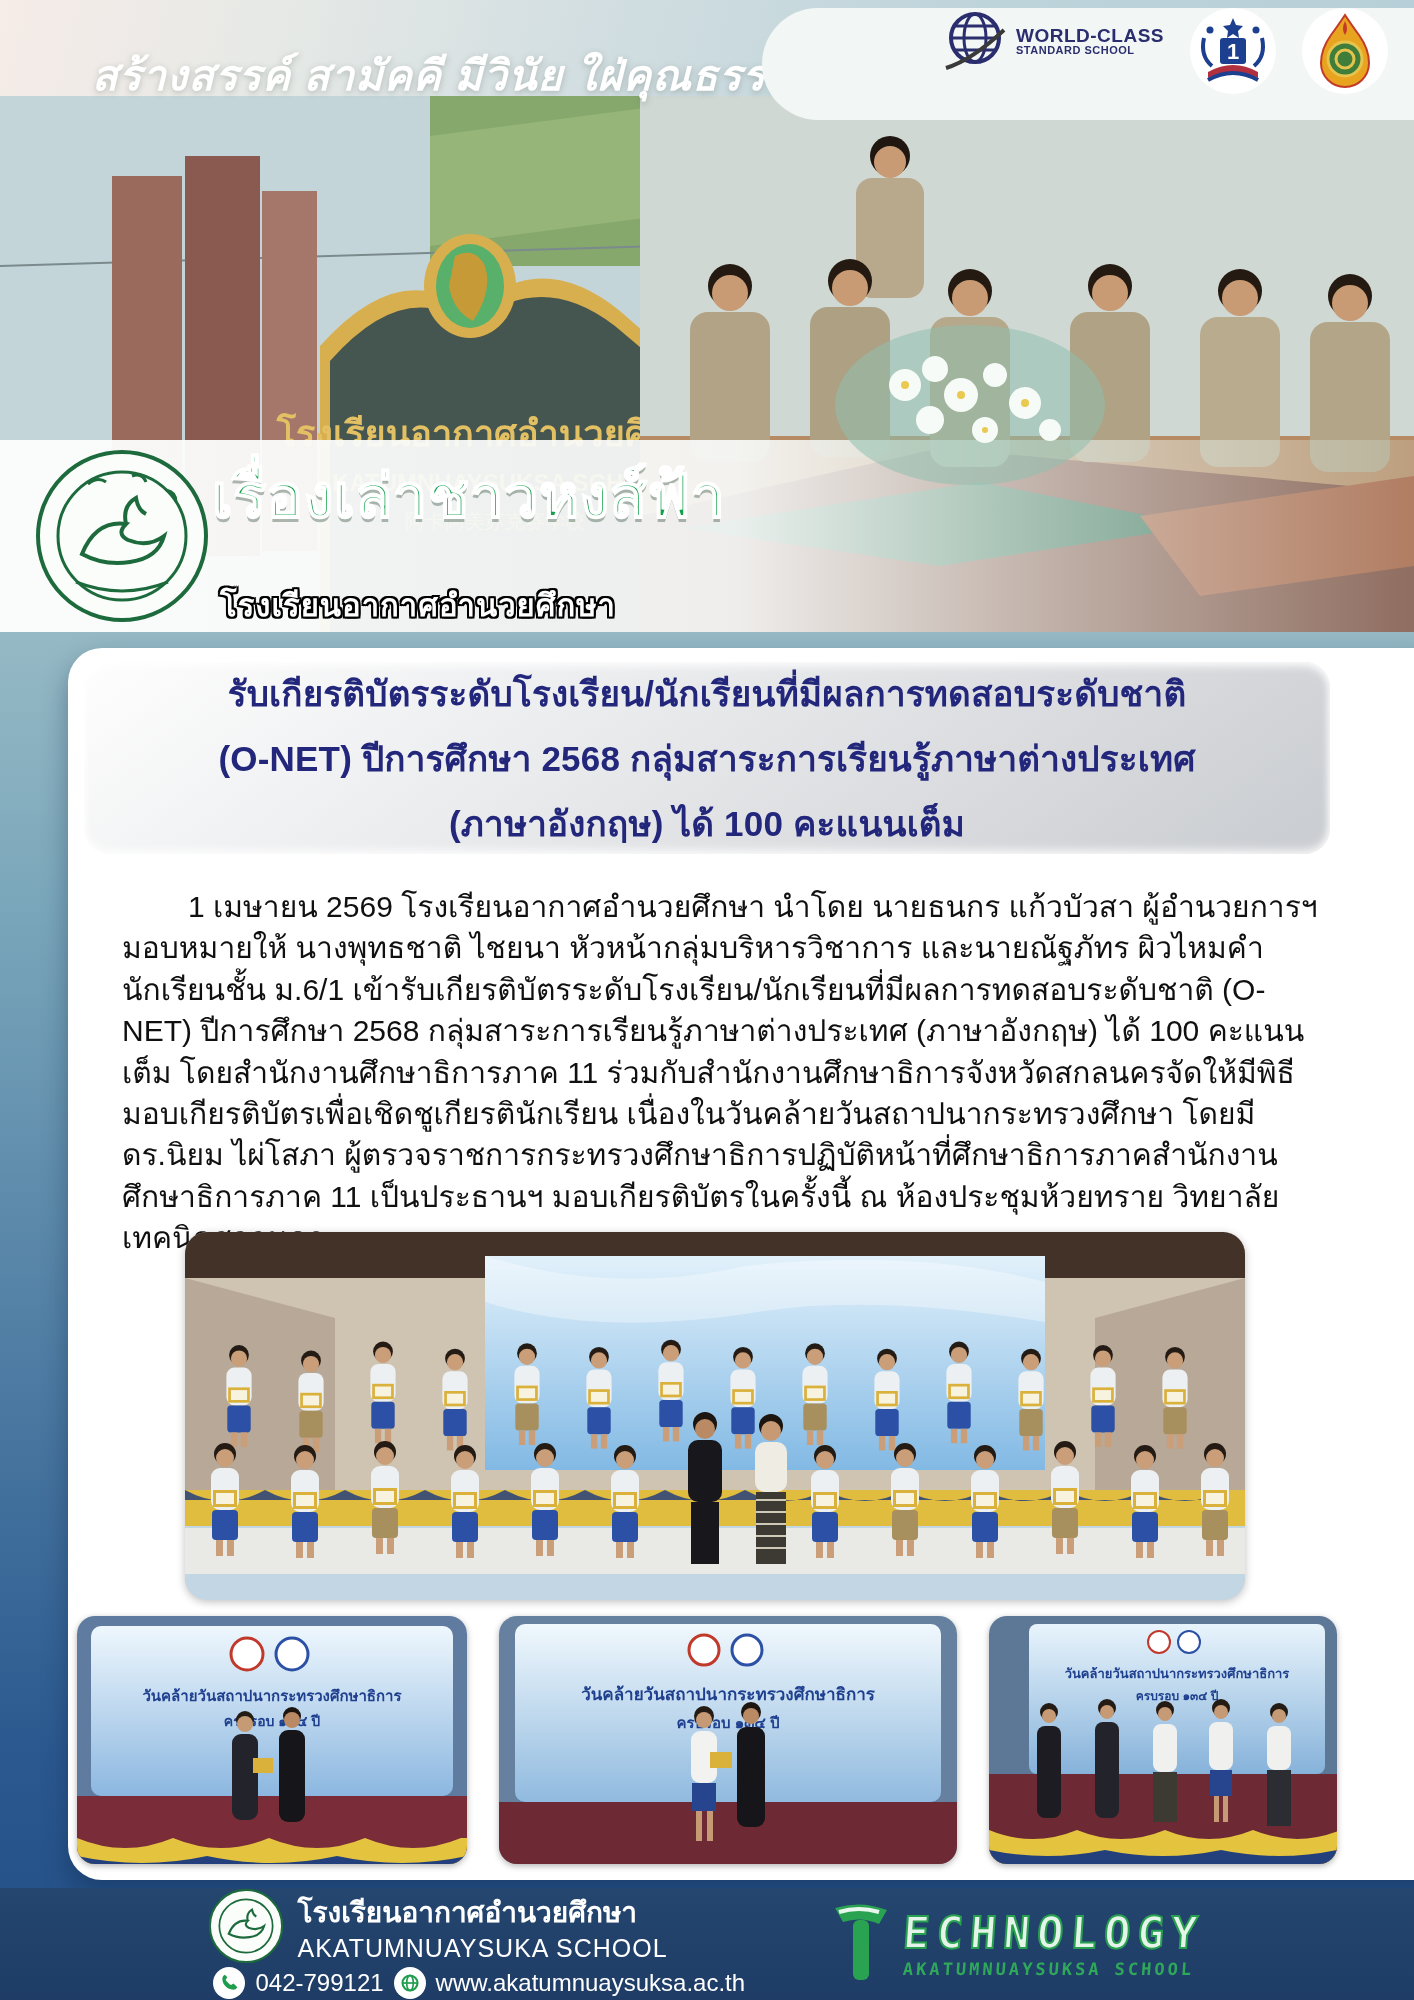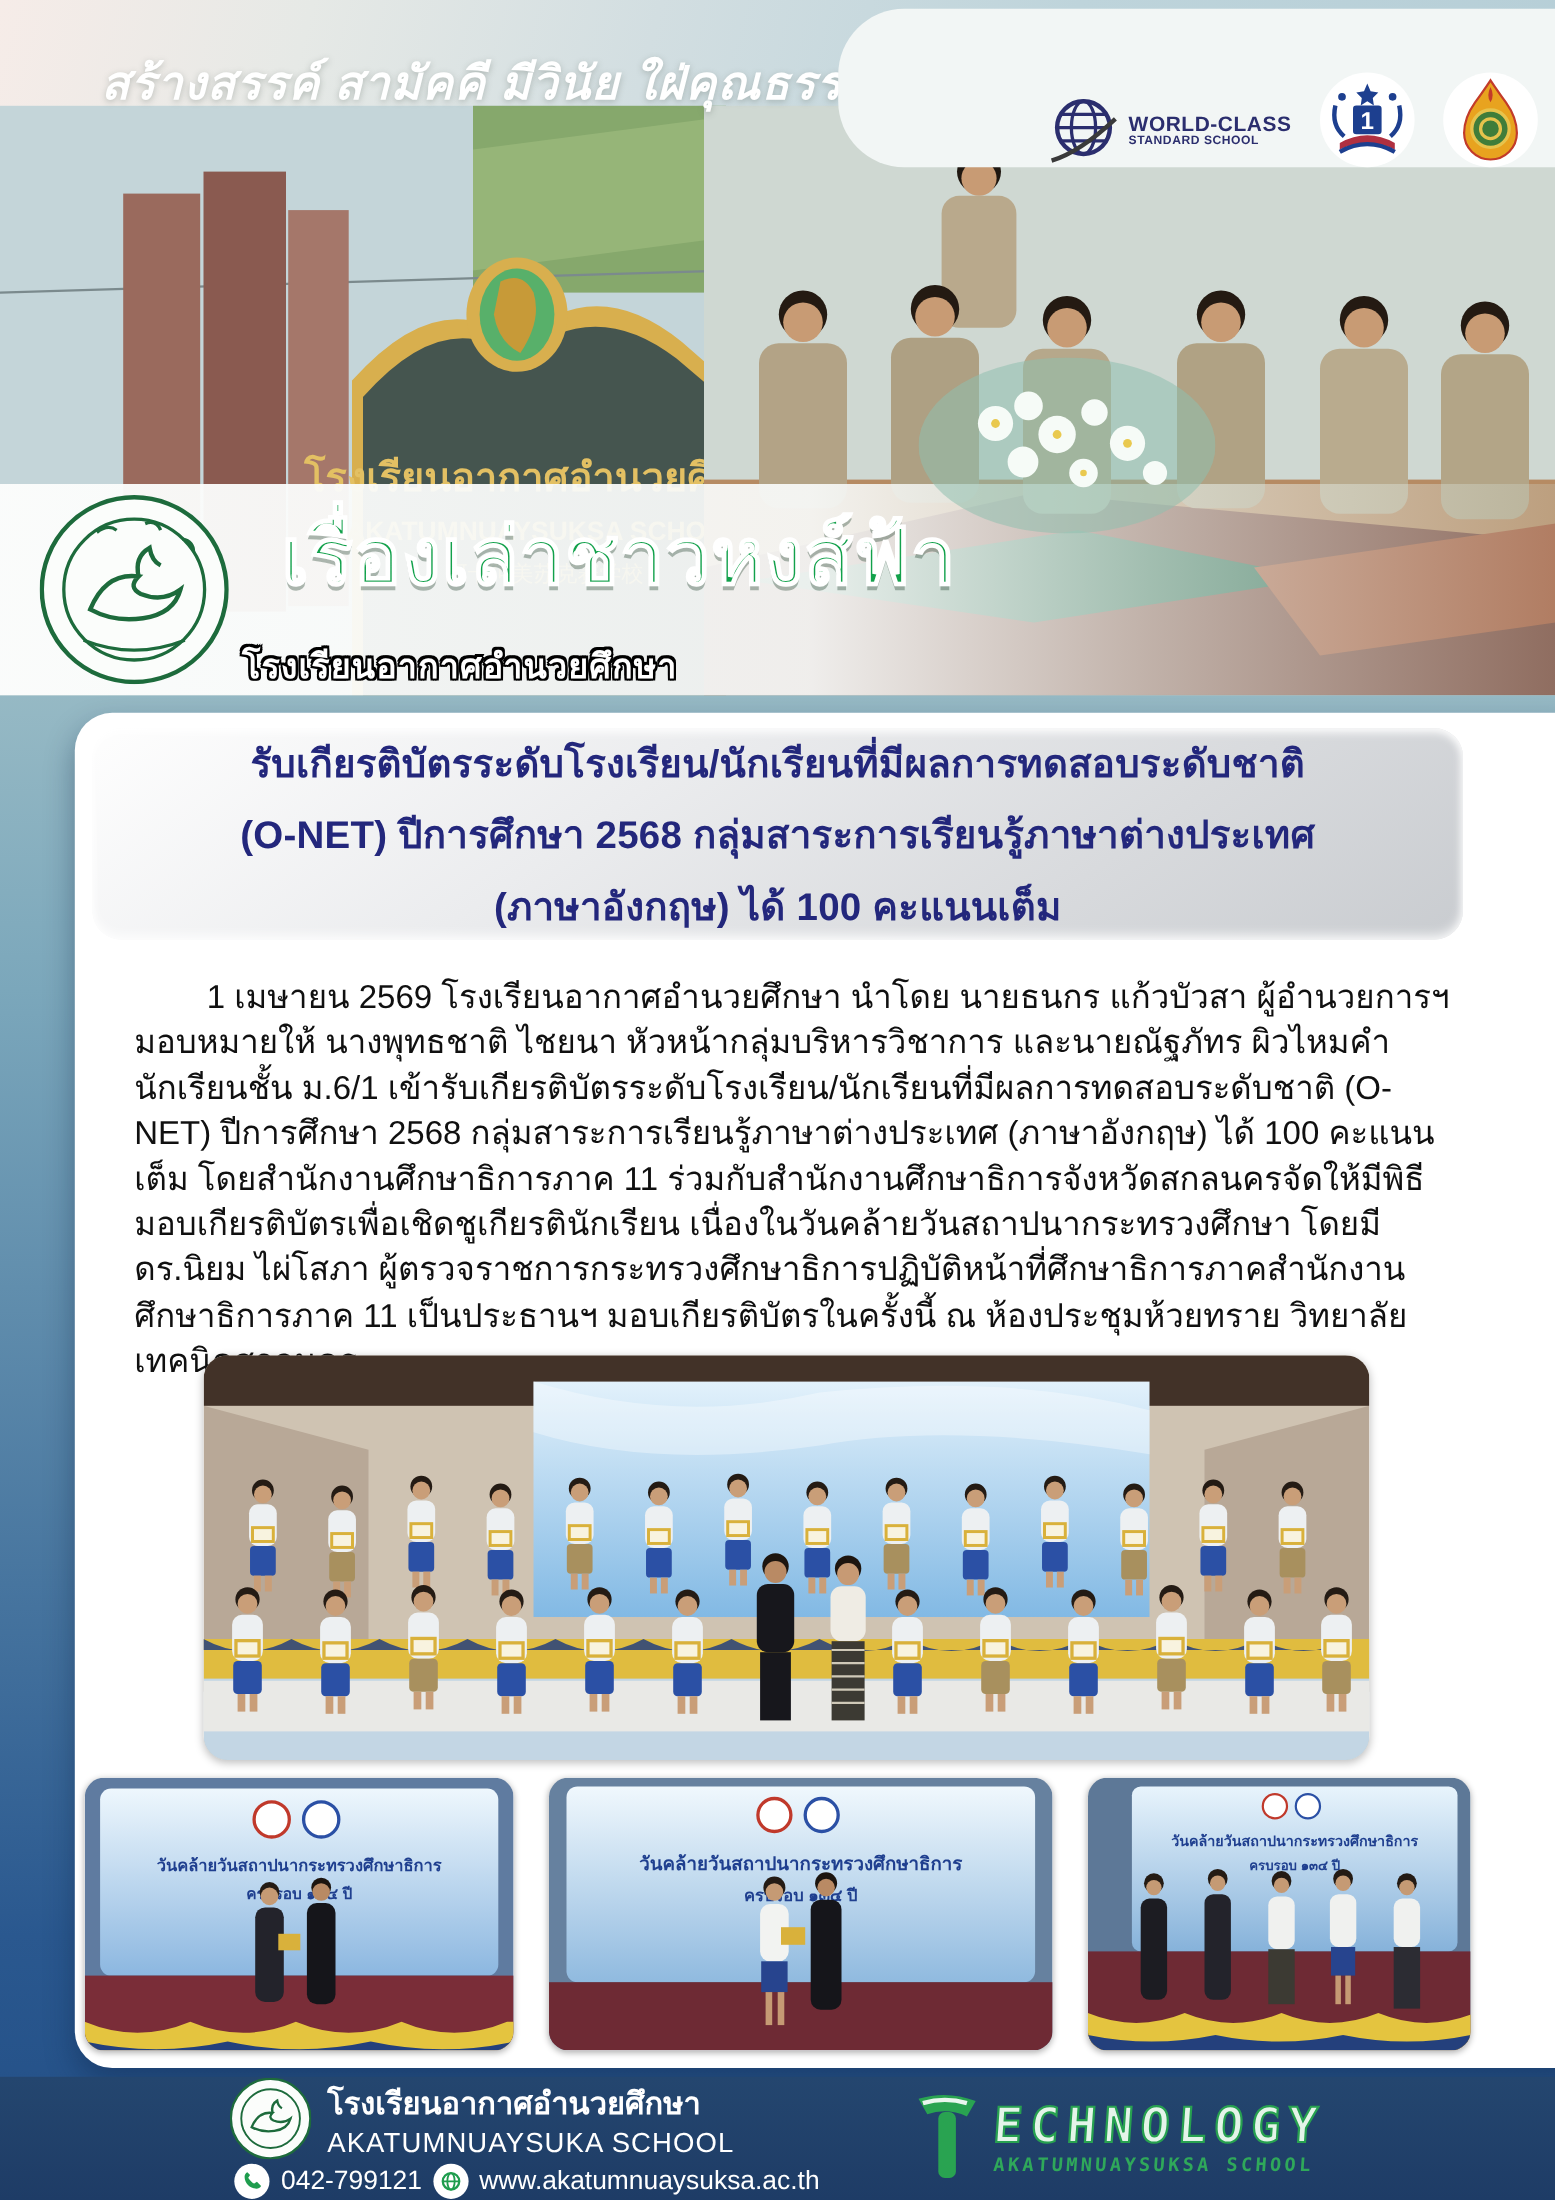--- a/index.html
+++ b/index.html
@@ -5,36 +5,36 @@
   html,body{margin:0;padding:0;}
   body{width:1414px;height:2000px;position:relative;overflow:hidden;
        font-family:"Liberation Sans","DejaVu Sans",sans-serif;
        background:linear-gradient(180deg,#c2d5d4 0%,#a9c6cb 22%,#7ba7bb 45%,#47759f 72%,#2a588f 88%,#224e85 100%);}
   .abs{position:absolute;}
   
   .hero{left:0;top:0;width:1414px;height:632px;
         background:linear-gradient(105deg,#f6ece8 0%,#e6e9e6 18%,#d2dee1 38%,#bed4db 62%,#b4cdd6 100%);}
   .slogan{left:92px;top:42px;font-size:42px;font-weight:bold;font-style:italic;color:#ffffff;
           text-shadow:0 2px 6px rgba(120,130,125,.45);letter-spacing:1px;}
-  .badge-strip{right:0;top:8px;width:652px;height:144px;background:#f2f6f5;
-               border-radius:60px 0 0 60px;display:flex;align-items:flex-end;justify-content:flex-end;
-               gap:26px;padding-right:16px;box-sizing:border-box;}
+  .badge-strip{right:0;top:8px;width:652px;height:112px;background:#f2f6f5;
+               border-radius:60px 0 0 60px;display:flex;align-items:flex-start;justify-content:flex-end;
+               gap:26px;padding-right:26px;box-sizing:border-box;}
   .wcs{display:flex;align-items:center;gap:8px;}
   .wcs-text{line-height:1.02;font-weight:bold;color:#2b2e6e;font-size:19px;letter-spacing:.5px;}
   .wcs-text .l2{font-size:11px;}
   .badge-circ{width:86px;height:86px;border-radius:50%;background:#ffffff;display:flex;align-items:center;justify-content:center;}
   .sign-svg{left:0;top:96px;}
   .people-svg{left:640px;top:96px;}
   .flowers{left:835px;top:325px;}
   .masthead{left:0;top:440px;width:1414px;height:192px;
             background:linear-gradient(90deg,rgba(252,253,252,.97) 0%,rgba(248,250,249,.93) 52%,rgba(238,245,241,.6) 74%,rgba(212,231,225,.22) 100%);}
   .emblem{left:36px;top:450px;}
-  .mast-title{left:212px;top:448px;font-size:72px;font-weight:900;color:#12a14b;
+  .mast-title{left:212px;top:448px;font-size:60px;font-weight:900;color:#12a14b;
               -webkit-text-stroke:2px #ffffff;letter-spacing:1px;
-              text-shadow:0 4px 0 rgba(30,60,40,.35);margin-left:44px;}
+              text-shadow:0 4px 0 rgba(30,60,40,.35);}
   .outline-line{font-weight:900;color:#ffffff;letter-spacing:1px;
      text-shadow:-2px -2px 0 #000,2px -2px 0 #000,-2px 2px 0 #000,2px 2px 0 #000,0 -2px 0 #000,0 2px 0 #000,-2px 0 0 #000,2px 0 0 #000;}
   .mast-issue{left:220px;top:534px;font-size:34px;}
   .mast-school{left:220px;top:580px;font-size:31px;}
   
   .card{left:68px;top:648px;width:1386px;height:1232px;background:#ffffff;border-radius:34px;
         box-shadow:0 12px 26px rgba(10,30,60,.35);}
   .headline-box{position:absolute;left:16px;top:14px;width:1246px;height:192px;border-radius:26px;
         background:linear-gradient(145deg,#fefefe 0%,#ebecee 38%,#d8dadd 72%,#c9ccd0 100%);
         box-shadow:inset 0 -4px 10px rgba(255,255,255,.8), inset 0 4px 8px rgba(255,255,255,.9);

